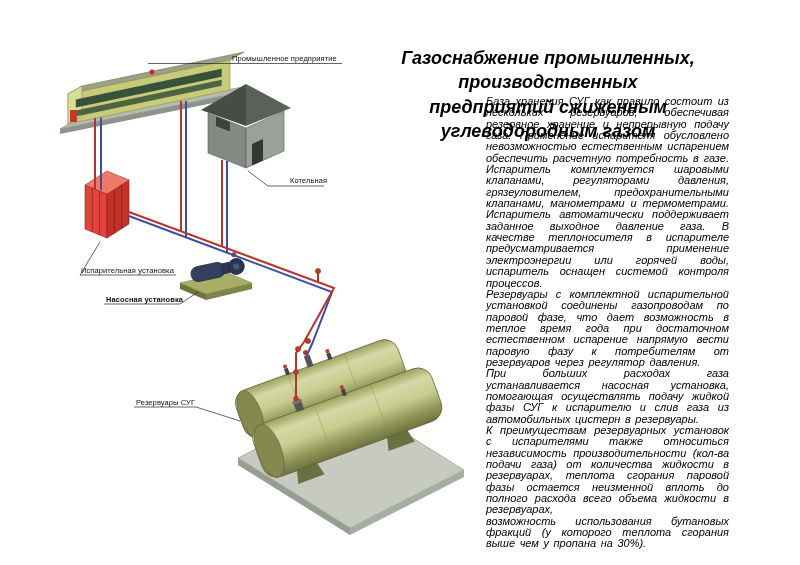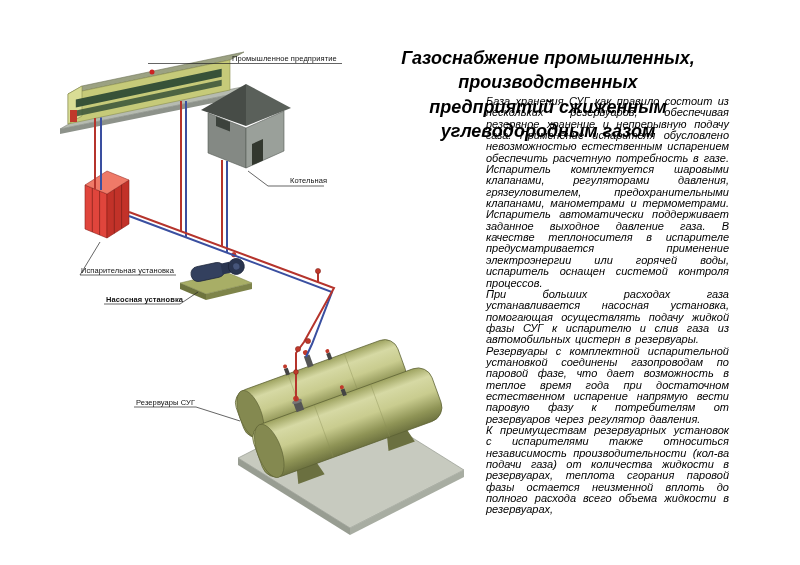--- a/index.html
+++ b/index.html
@@ -159,18 +159,19 @@
     <div class="diagram-label" style="left:81px;  top:266px;">Испарительная установка</div>
     <div class="diagram-label" style="left:106px; top:295px;font-weight:bold;">Насосная установка</div>
     <div class="diagram-label" style="left:136px; top:398px;text-align:center;">Резервуары СУГ</div>
   </div>
 
   <div class="page-title">Газоснабжение промышленных, производственных
 предприятий сжиженным углеводородным газом</div>
 
   <div class="article">
     <p>База хранения СУГ как правило состоит из нескольких резервуаров, обеспечивая резервное хранение и непрерывную подачу газа. Применение испарителя обусловлено невозможностью естественным испарением обеспечить расчетную потребность в газе. Испаритель комплектуется шаровыми клапанами, регуляторами давления, грязеуловителем, предохранительными клапанами, манометрами и термометрами. Испаритель автоматически поддерживает заданное выходное давление газа. В качестве теплоносителя в испарителе предусматривается применение электроэнергии или горячей воды, испаритель оснащен системой контроля процессов.</p>
+    <p>Резервуары с комплектной испарительной установкой соединены газопроводам по паровой фазе, что дает возможность в теплое время года при достаточном естественном испарение напрямую вести паровую фазу к потребителям от резервуаров через регулятор давления.</p>
     <p>При больших расходах газа устанавливается насосная установка, помогающая осуществлять подачу жидкой фазы СУГ к испарителю и слив газа из автомобильных цистерн в резервуары.</p>
-    <p>Резервуары с комплектной испарительной установкой соединены газопроводам по паровой фазе, что дает возможность в теплое время года при достаточном естественном испарение напрямую вести паровую фазу к потребителям от резервуаров через регулятор давления.</p>
     <p>К преимуществам резервуарных установок с испарителями также относиться независимость производительности (кол-ва подачи газа) от количества жидкости в резервуарах, теплота сгорания паровой фазы остается неизменной вплоть до полного расхода всего объема жидкости в резервуарах,</p>
+    <p>возможность использования бутановых фракций (у которого теплота сгорания выше чем у пропана на 30%).</p>
   </div>
 
 </div>
 
 </body></html>

